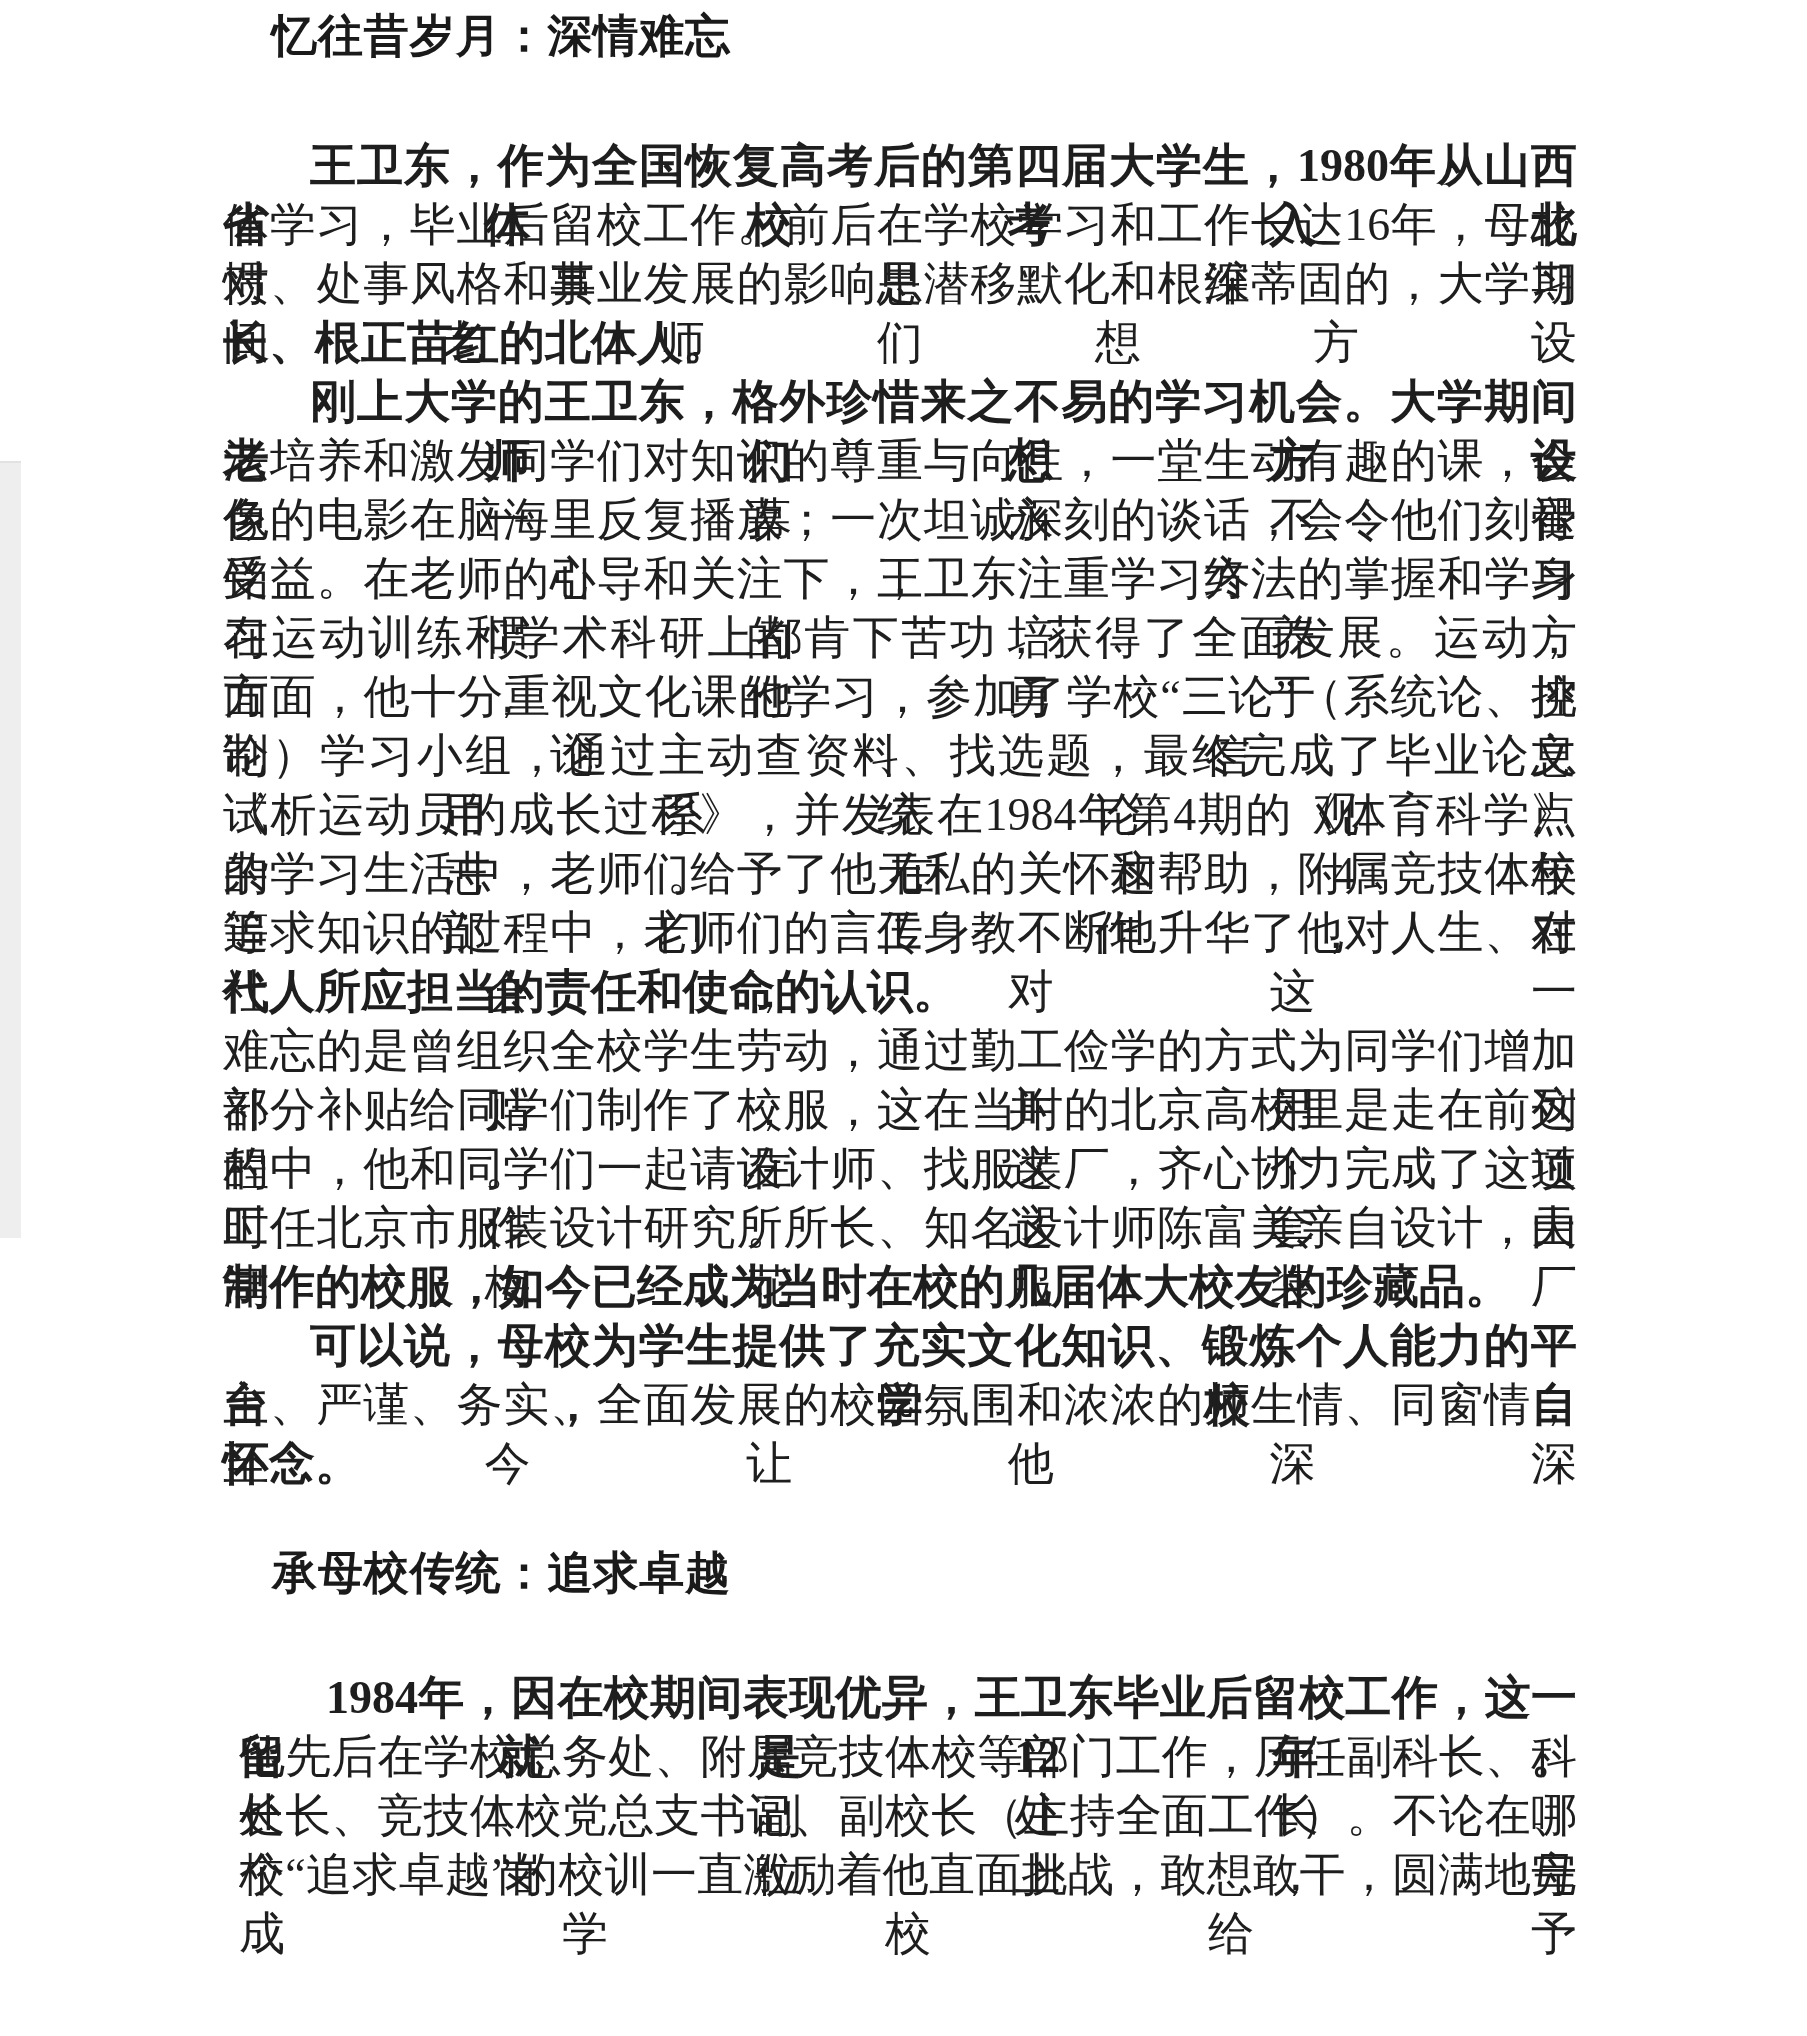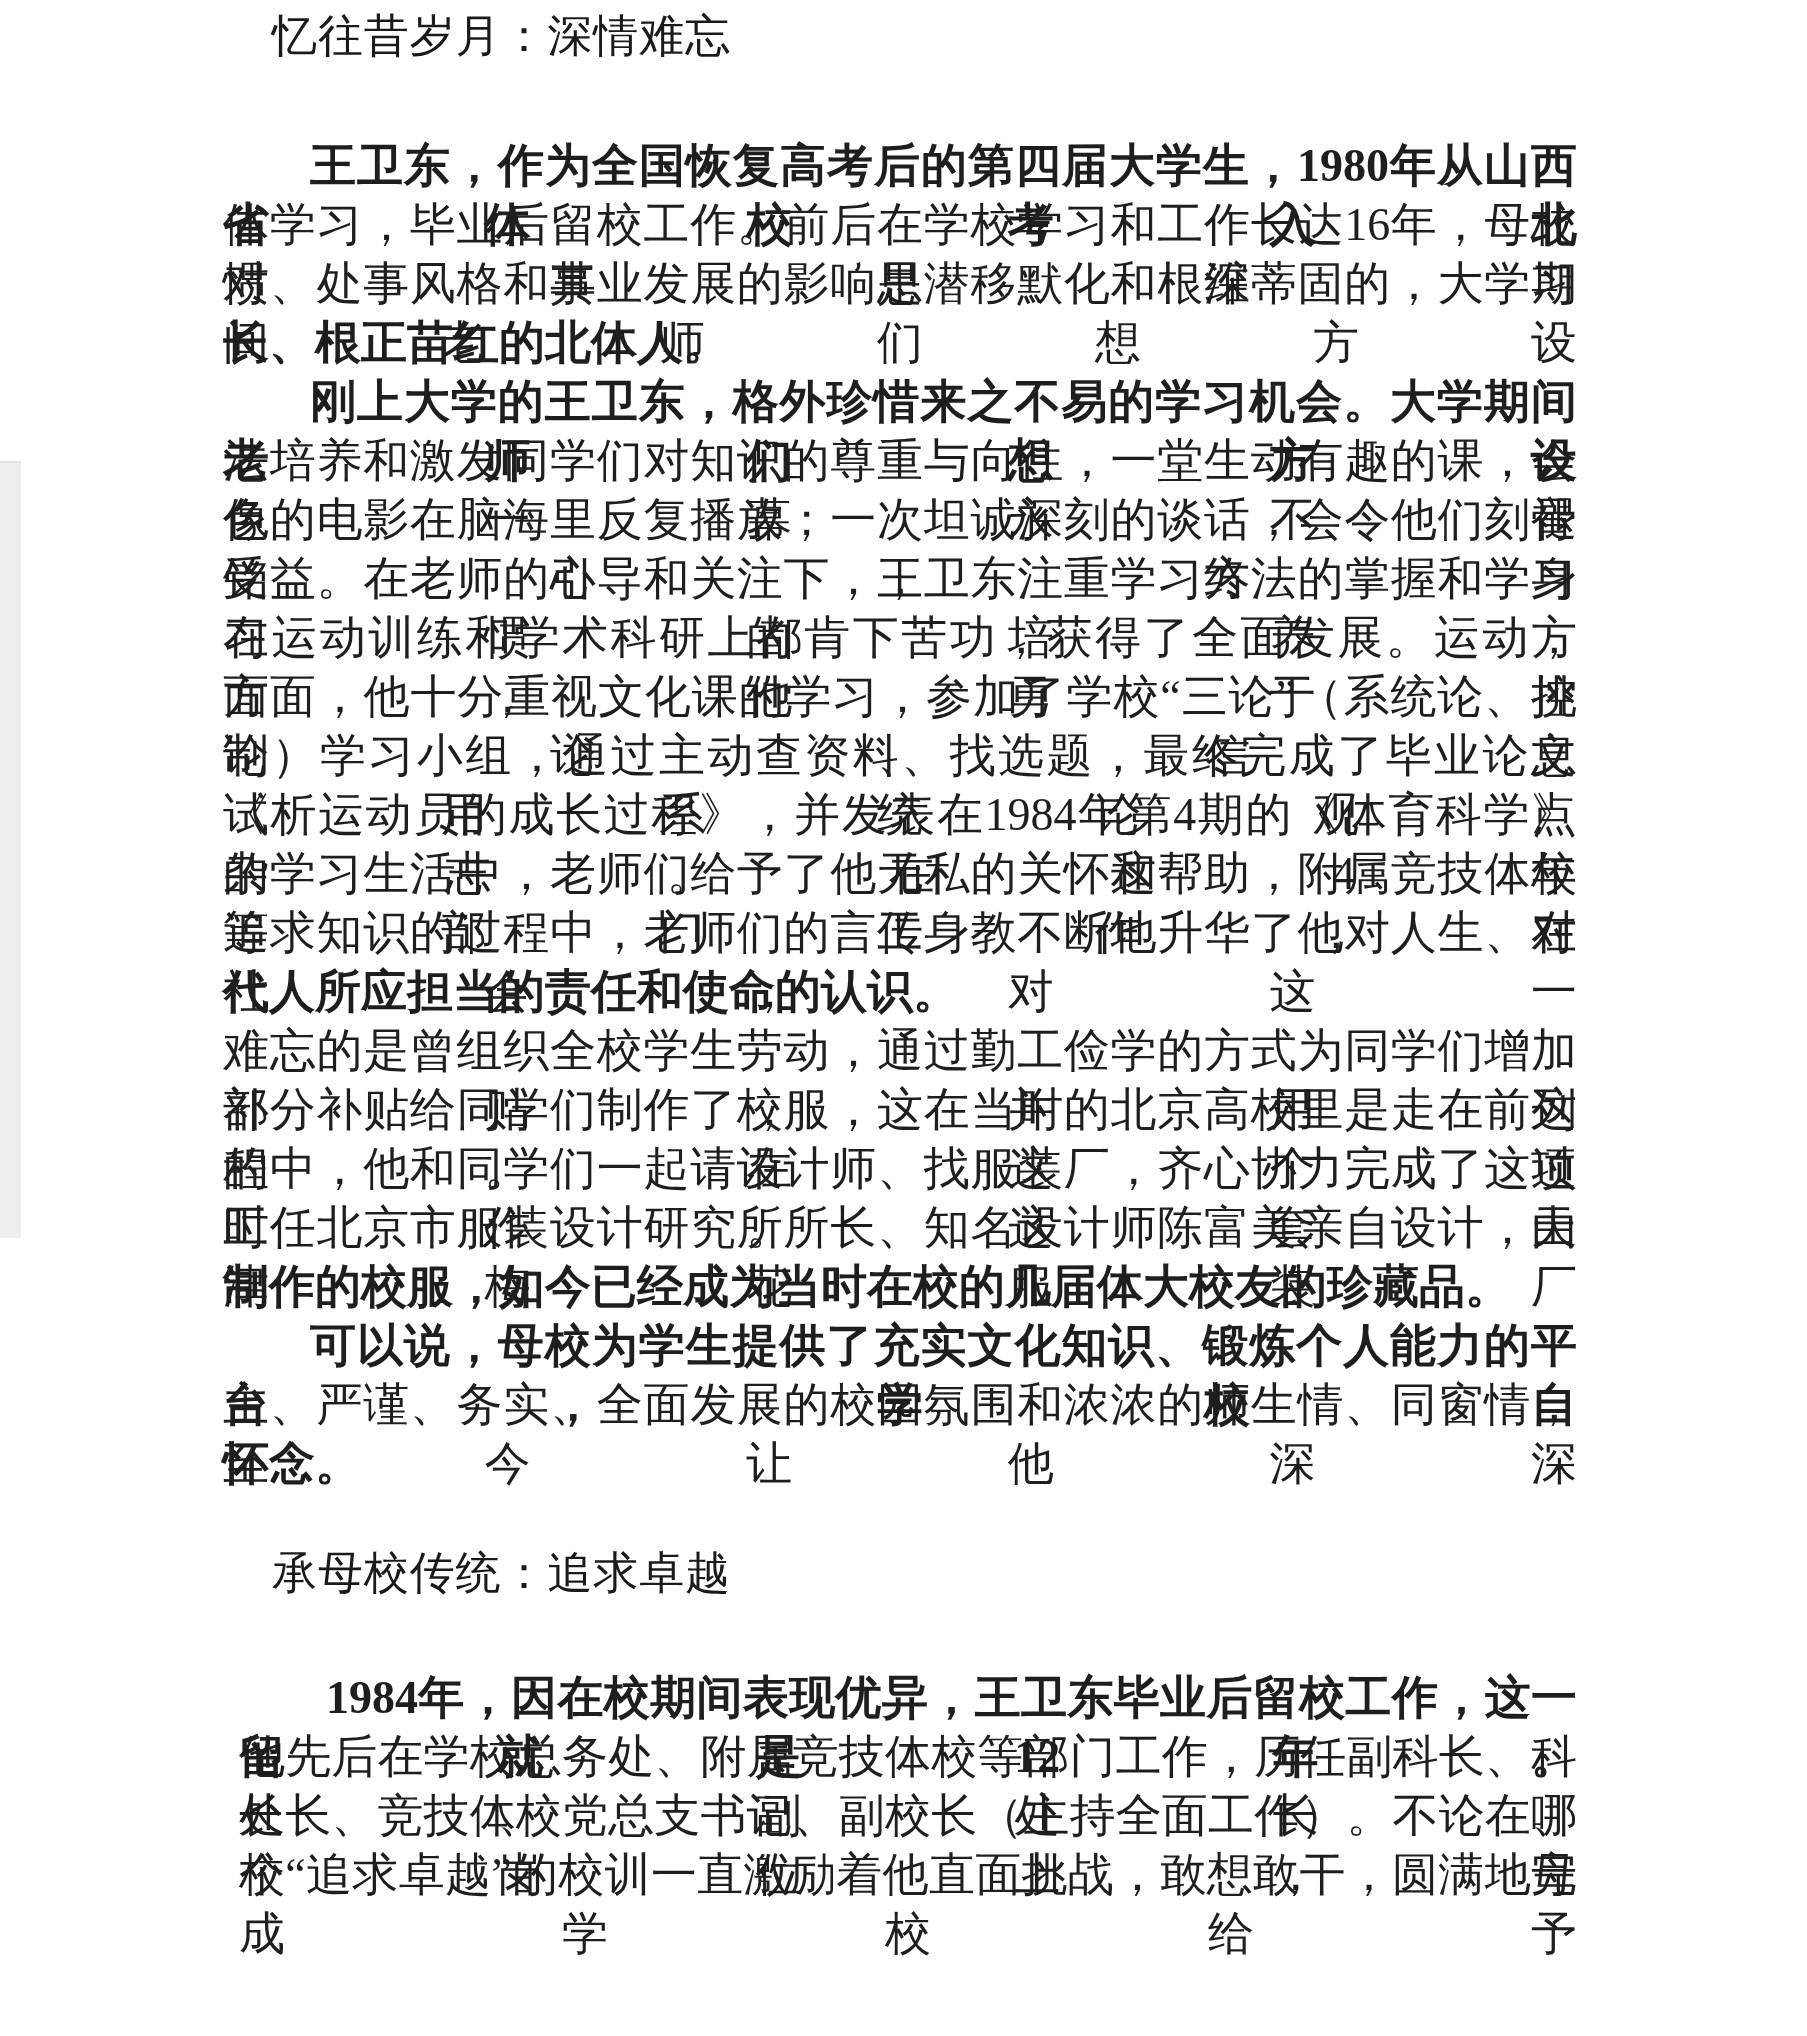--- a/index.html
+++ b/index.html
@@ -24,21 +24,21 @@
     position: absolute;
     left: 223px;
     top: 0;
     width: 1354px;
     color: #1e1e1e;
     font-family: "Liberation Serif", "DejaVu Serif", serif;
     font-size: 46px;
   }
   .heading {
     font-family: "DejaVu Sans", "Liberation Sans", sans-serif;
-    font-weight: 400;
+    font-weight: 700;
     font-size: 45px;
     line-height: 49px;
     color: #1a1a1a;
     margin: 0 0 0 49px;
     letter-spacing: 0.9px;
   }
   .heading-1 { margin-top: 10.5px; }
   .heading-2 { margin-top: 55px; }
   .para { margin: 0; }
   .para-first { margin-top: 76px; }

